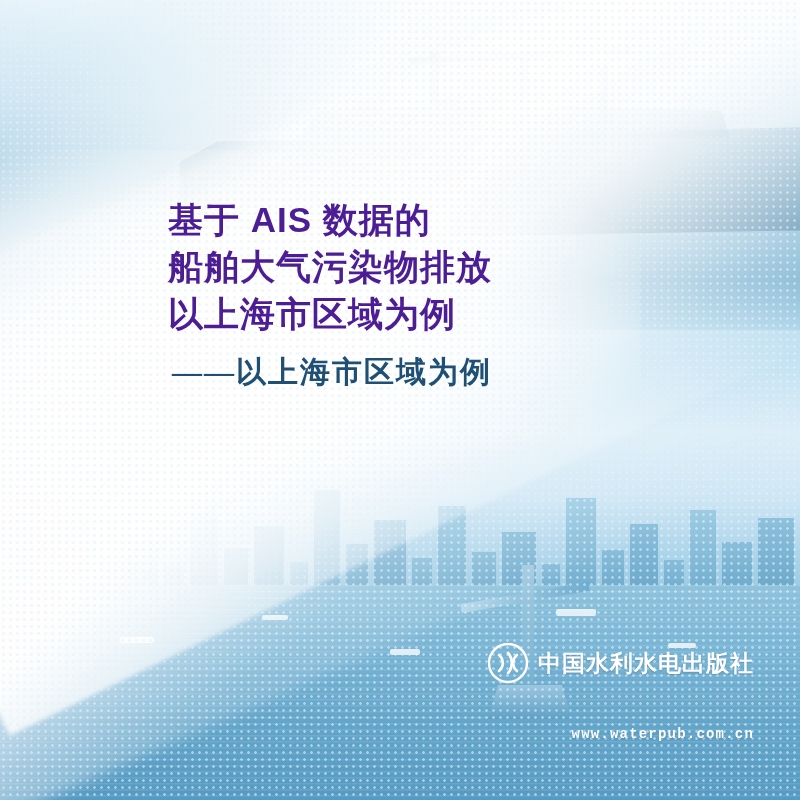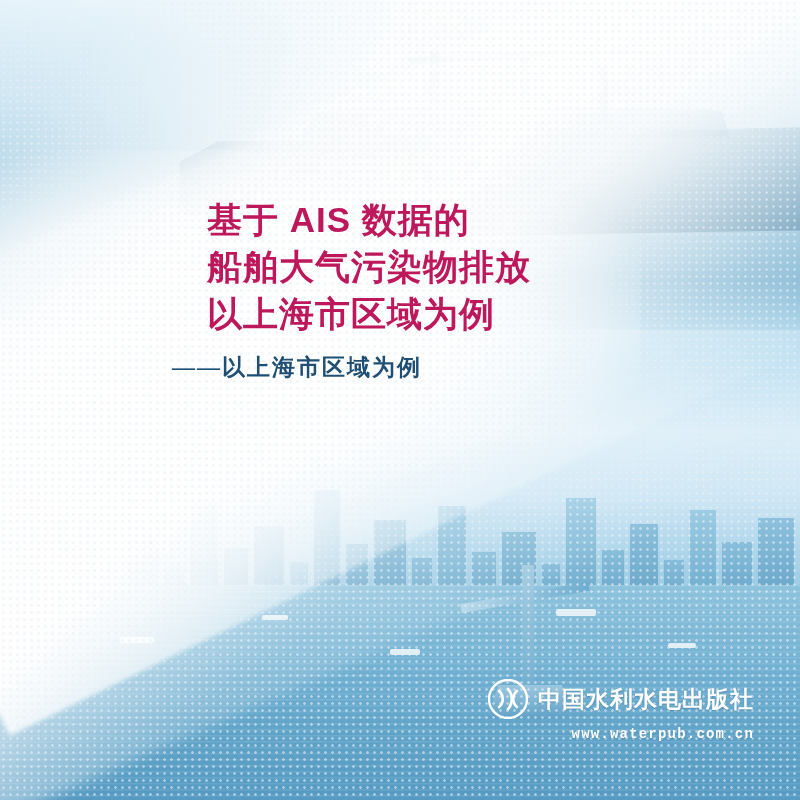--- a/index.html
+++ b/index.html
@@ -211,33 +211,32 @@
     position: absolute;
     left: 168px;
     top: 196px;
     width: 520px;
   }
   .title-line {
     font-family: "Liberation Sans", sans-serif;
     font-weight: bold;
     font-size: 35px;
     line-height: 47px;
-    color: #be185d;
+    color: #4c1d95;
     letter-spacing: 1px;
     white-space: nowrap;
-    margin-left: 39px;
   }
 
   .subtitle {
     position: absolute;
     left: 172px;
     top: 352px;
     font-family: "Liberation Serif", serif;
     font-weight: bold;
-    font-size: 23px;
+    font-size: 30px;
     color: #1f4f74;
     letter-spacing: 2px;
     white-space: nowrap;
   }
 
   .authors {
     position: absolute;
     left: 170px;
     top: 416px;
     font-family: "Liberation Sans", sans-serif;
@@ -250,20 +249,21 @@
   .authors .gap { display: inline-block; width: 16px; }
 
   
   .publisher {
     position: absolute;
     right: 46px;
     bottom: 58px;
     display: flex;
     flex-direction: column;
     align-items: flex-end;
+    gap: 36px;
   }
   .pub-row {
     display: flex;
     align-items: center;
     gap: 10px;
   }
   .pub-logo {
     width: 40px;
     height: 40px;
     flex: 0 0 40px;

